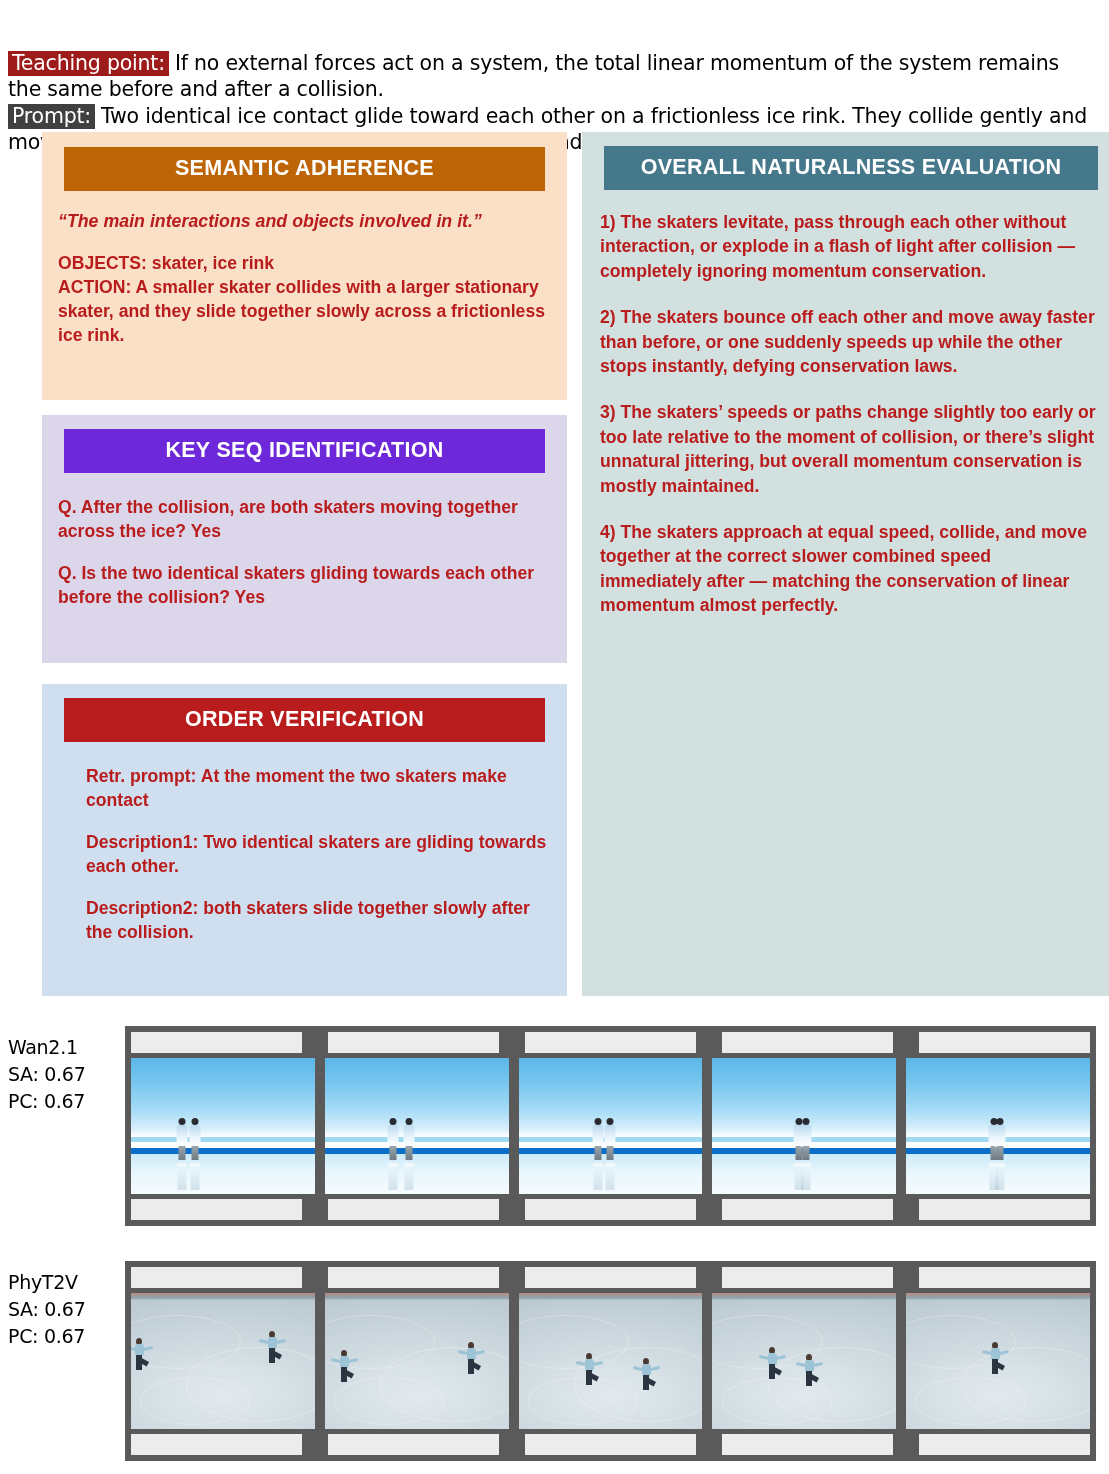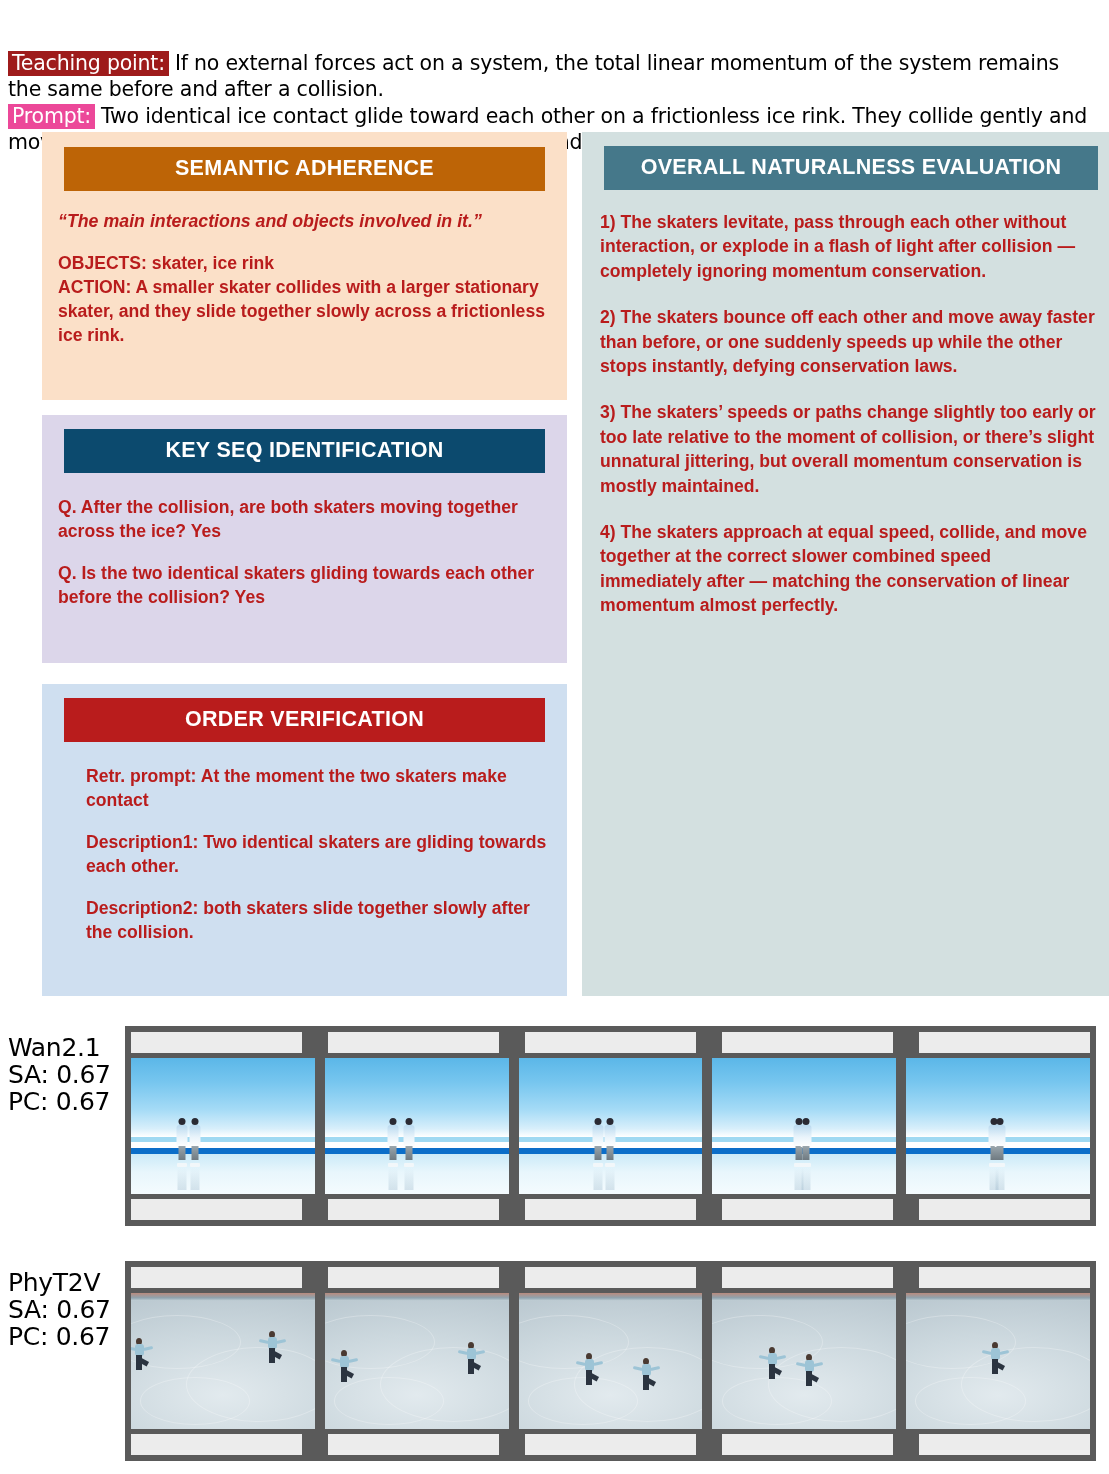--- a/index.html
+++ b/index.html
@@ -31,21 +31,21 @@
   .tag {
     display: inline-block;
     color: #ffffff;
     padding: 1px 4px 2px 4px;
     font-family: "DejaVu Sans", sans-serif;
     font-size: 20.5px;
     line-height: 22px;
     vertical-align: baseline;
   }
   .tag.red  { background: #9e1b1b; margin-top: 47px; }
-  .tag.blue { background: #ec4899; }
+  .tag.blue { background: #404040; }
   .hdr-text { margin-left: 6px; }
 
   
   #panels {
     position: absolute;
     left: 0; top: 132px; width: 1109px; height: 868px; margin-left: 24px;
   }
 
   .panel {
     position: absolute;
@@ -84,21 +84,21 @@
     font-size: 17.8px;
   }
 
   
   #panel-keyseq {
     left: 18px; top: 283px; width: 525px; height: 248px;
     background: #dcd6ea;
   }
   #panel-keyseq .hdr-bar {
     margin: 14px 22px 0 22px;
-    background: #0c4a6e;
+    background: #6d28d9;
   }
   #panel-keyseq .panel-body { padding-top: 22px; }
 
   
   #panel-order {
     left: 18px; top: 552px; width: 525px; height: 312px;
     background: #cfdff0;
   }
   #panel-order .hdr-bar {
     margin: 14px 22px 0 22px;
@@ -129,21 +129,21 @@
     left: 0; width: 1109px;
   }
   #strip-row-1 { top: 1026px; height: 200px; }
   #strip-row-2 { top: 1261px; height: 200px; }
 
   .strip-label {
     position: absolute;
     left: 8px; top: 8px;
     width: 112px;
     font-family: "DejaVu Sans", sans-serif;
-    font-size: 25px;
+    font-size: 19px;
     line-height: 27px;
     color: #000;
     letter-spacing: -0.3px;
   }
   .strip-label .lbl-model { display: block; }
   .strip-label .lbl-sa { display: block; }
   .strip-label .lbl-pc { display: block; }
 
   .filmstrip {
     position: absolute;

